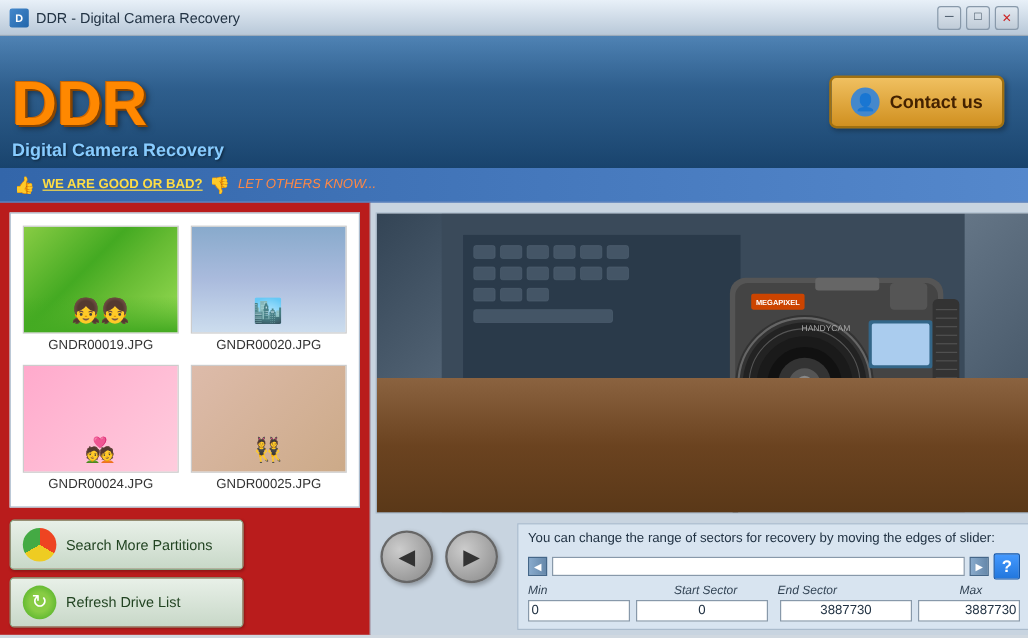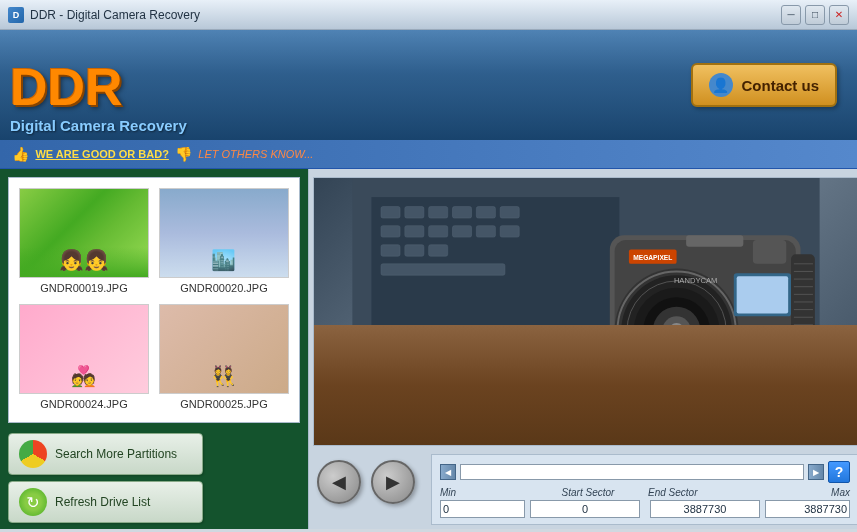--- a/index.html
+++ b/index.html
@@ -147,21 +147,21 @@
       display: flex;
       height: calc(532px - 30px - 110px - 32px);
       background: #c8d4e0;
     }
 
     
     .left-panel {
       width: 363px;
       display: flex;
       flex-direction: column;
-      background: #14532d;
+      background: #b91c1c;
       border-right: 1px solid #aabbcc;
     }
 
     
     .photo-grid-container {
       flex: 1;
       background: white;
       border: 1px solid #aabbcc;
       margin: 8px 8px 4px 8px;
       overflow-y: auto;
@@ -569,31 +569,32 @@
 
     <div style="padding: 4px 4px 0 4px;">
       <div style="display: flex; gap: 8px; align-items: flex-start;">
 
         <div class="nav-controls">
           <button class="nav-btn">◀</button>
           <button class="nav-btn">▶</button>
         </div>
 
         <div class="sector-area" style="flex:1;">
+          <div class="sector-hint">You can change the range of sectors for recovery by moving the edges of slider:</div>
           <div class="slider-row">
             <div class="slider-arrow">◀</div>
             <div class="slider-track"></div>
             <div class="slider-arrow">▶</div>
             <div class="help-btn">?</div>
           </div>
           <div class="sector-labels">
             <span style="width:88px;">Min</span>
             <span style="width:120px; text-align:center;">Start Sector</span>
             <span style="width:120px; ">End Sector</span>
-            <span style="flex:1; text-align:right;">Max</span>
+            <span style="flex:1; text-align:center;">Max</span>
           </div>
           <div class="sector-values">
             <input class="sector-input" type="text" value="0" style="">
             <input class="sector-input-mid" type="text" value="0" style="">
             <input class="sector-input-mid" type="text" value="3887730" style="">
             <input class="sector-input" type="text" style="text-align: right;" value="3887730">
           </div>
         </div>
       </div>
     </div>

